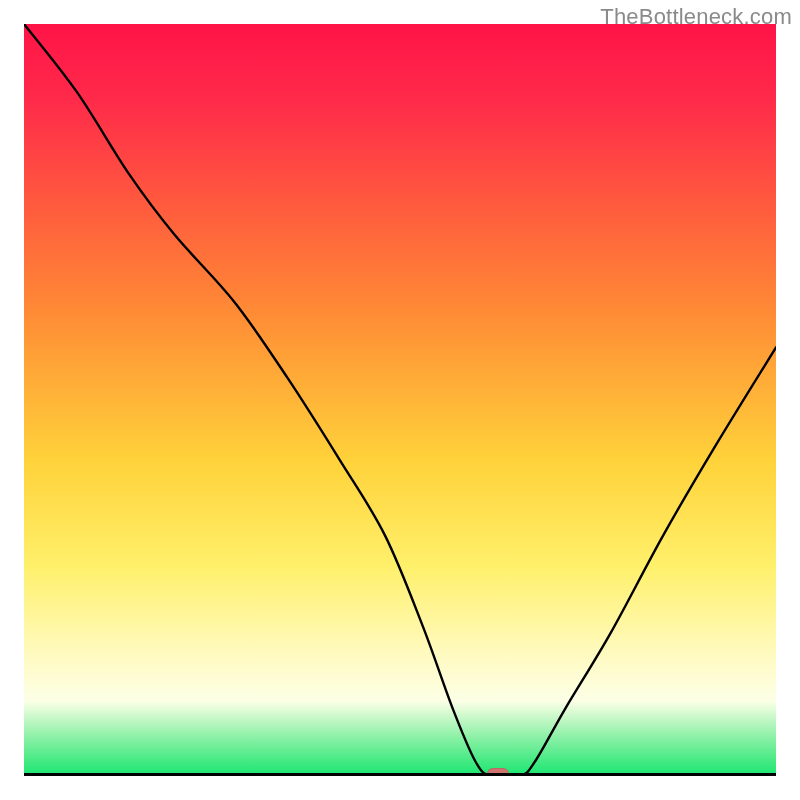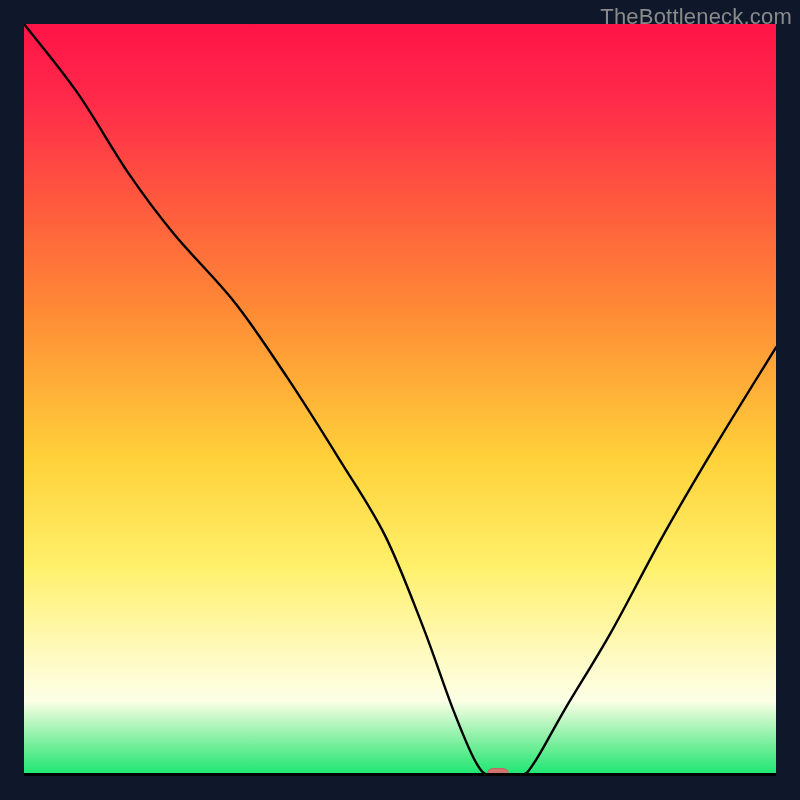--- a/index.html
+++ b/index.html
@@ -8,21 +8,21 @@
     width: 800px;
     height: 800px;
     background: #000;
     overflow: hidden;
     font-family: Arial, Helvetica, sans-serif;
   }
   .stage {
     position: relative;
     width: 800px;
     height: 800px;
-    background: #0f172a;
+    background: #ffffff;
   }
   .plot-area {
     position: absolute;
     left: 24px;
     top: 24px;
     width: 752px;
     height: 752px;
     overflow: hidden;
   }
   .gradient {

